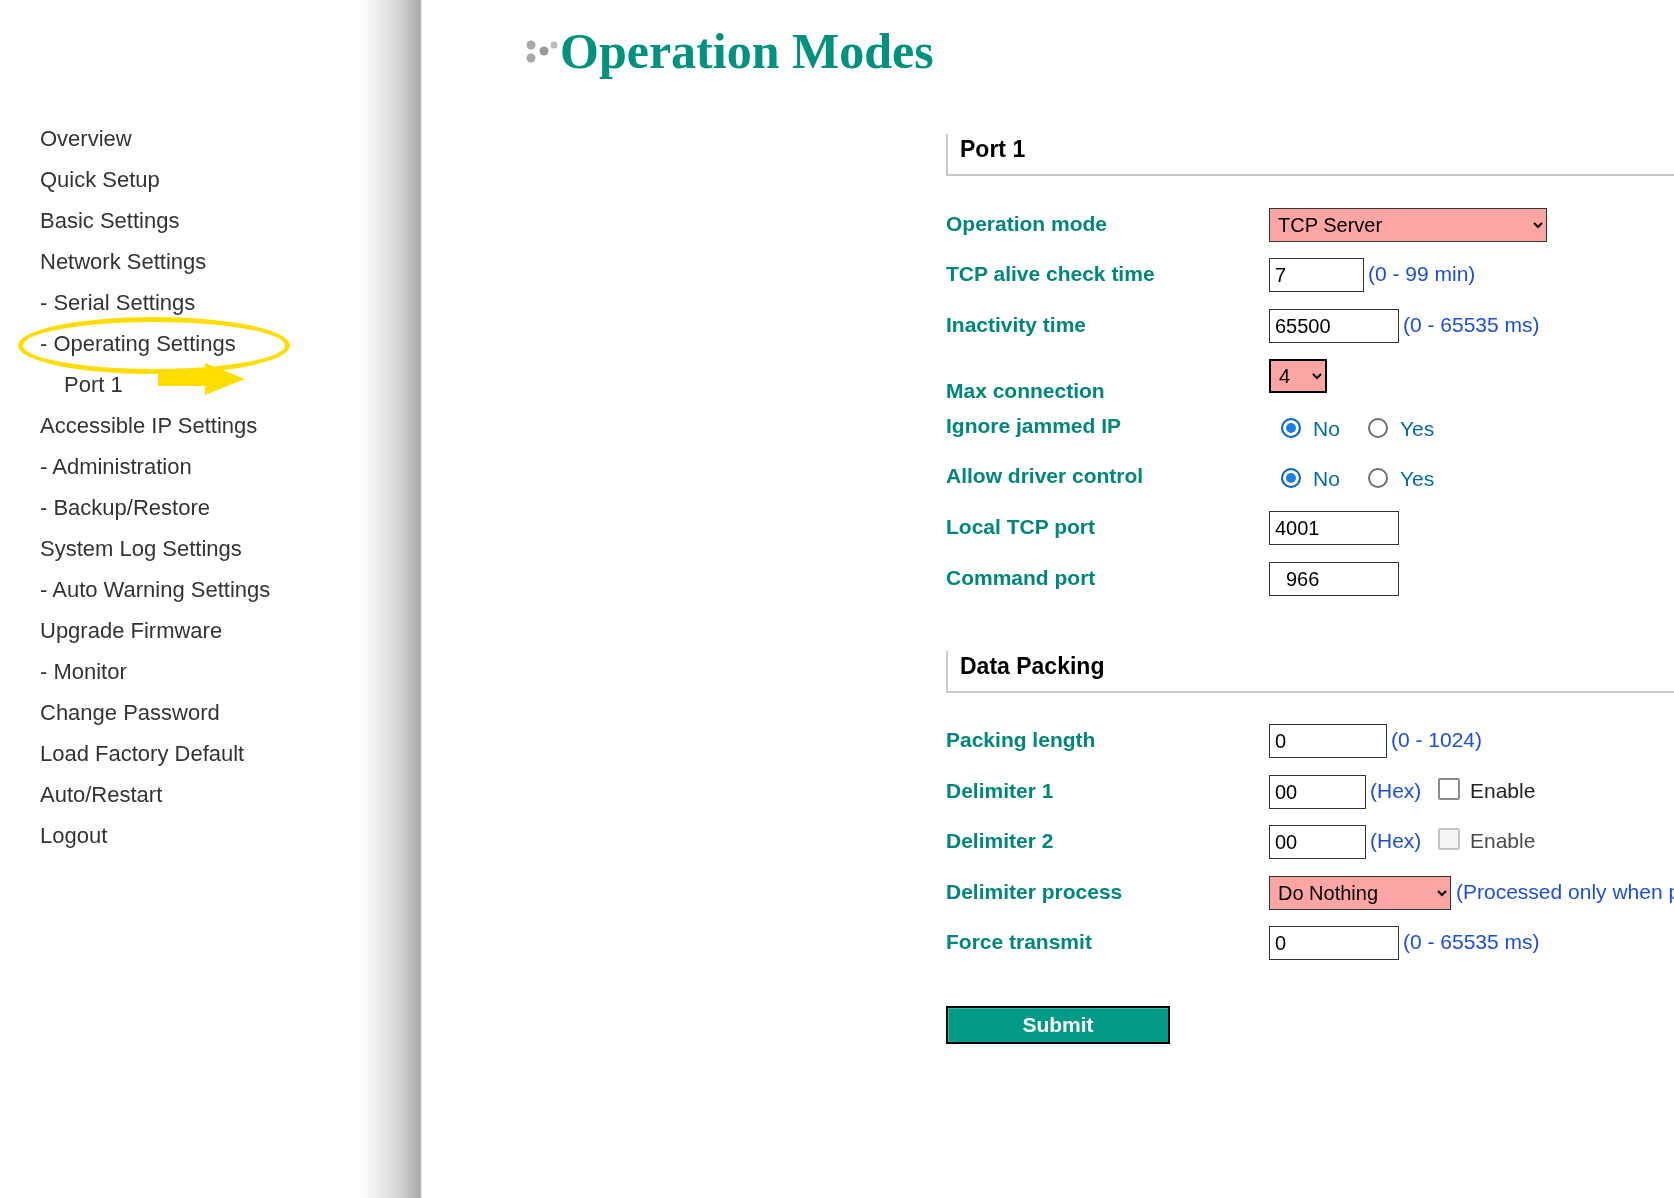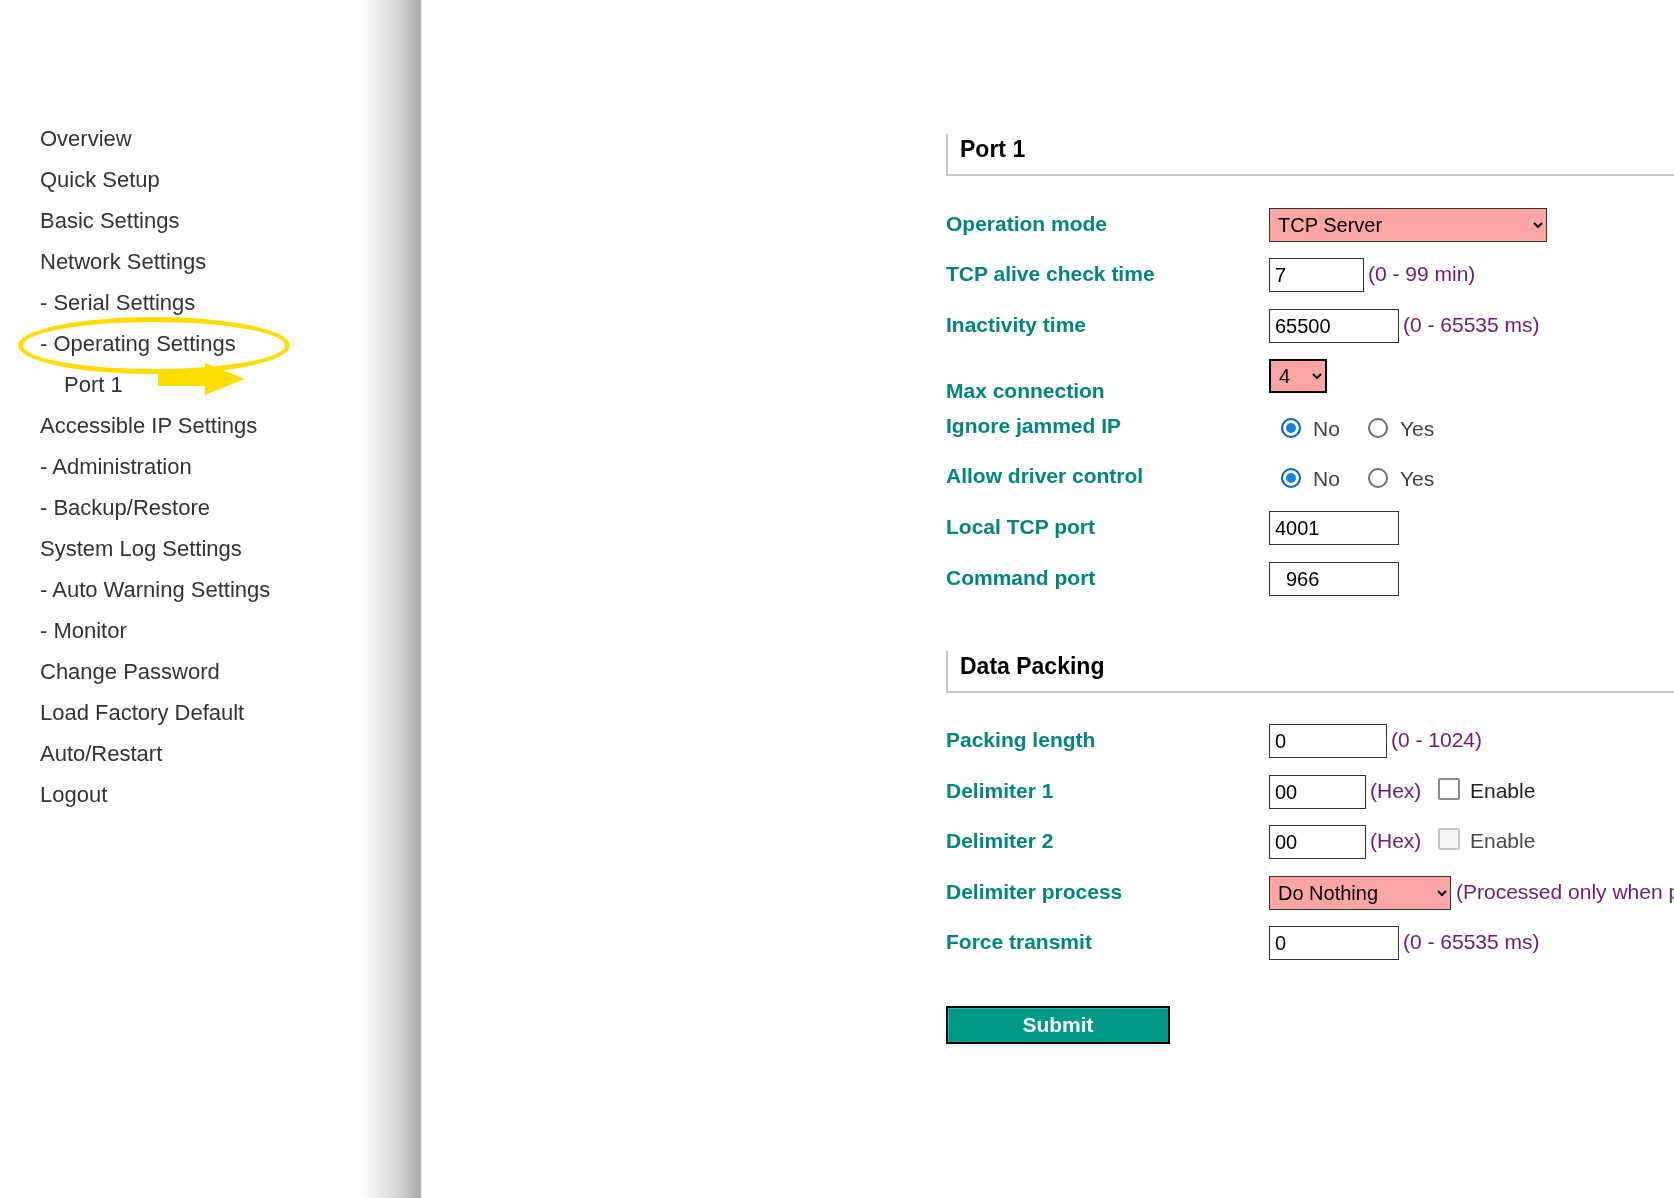--- a/index.html
+++ b/index.html
@@ -116,27 +116,27 @@
   .field-label {
     position: absolute;
     font-size: 21px;
     font-weight: bold;
     color: #00867a;
     white-space: nowrap;
   }
   .hint {
     position: absolute;
     font-size: 21px;
-    color: #701a75;
+    color: #1d4ed8;
     white-space: nowrap;
   }
   .radio-label {
     position: absolute;
     font-size: 21px;
-    color: #404040;
+    color: #0369a1;
   }
   .chk-label {
     position: absolute;
     font-size: 21px;
     color: #222222;
   }
 
   input.txt {
     position: absolute;
     box-sizing: border-box;
@@ -216,36 +216,46 @@
       <div class="nav-item">Basic Settings</div>
       <div class="nav-item">Network Settings</div>
       <div class="nav-item">- Serial Settings</div>
       <div class="nav-item">- Operating Settings</div>
       <div class="nav-item sub">Port 1</div>
       <div class="nav-item">Accessible IP Settings</div>
       <div class="nav-item">- Administration</div>
       <div class="nav-item">- Backup/Restore</div>
       <div class="nav-item">System Log Settings</div>
       <div class="nav-item">- Auto Warning Settings</div>
+      <div class="nav-item">Upgrade Firmware</div>
       <div class="nav-item">- Monitor</div>
       <div class="nav-item">Change Password</div>
       <div class="nav-item">Load Factory Default</div>
       <div class="nav-item">Auto/Restart</div>
       <div class="nav-item">Logout</div>
     </div>
 
     <div id="ellipse"></div>
     <svg id="arrow" viewBox="0 0 95 34">
       <polygon points="95,17 55,1 55,10 8,10 8,24 55,24 55,33" fill="#ffdd00"></polygon>
     </svg>
   </div>
   <div id="sidebar-shadow"></div>
 
   <div id="content">
 
+    <div id="page-title-row">
+      <svg id="title-dots" viewBox="0 0 34 40">
+        <circle cx="7" cy="14" r="4.5" fill="#a8a8a8"></circle>
+        <circle cx="7" cy="27" r="4.5" fill="#a8a8a8"></circle>
+        <circle cx="20" cy="20" r="4.5" fill="#9a9a9a"></circle>
+        <circle cx="30" cy="14" r="3.5" fill="#bdbdbd"></circle>
+      </svg>
+      <div id="page-title">Operation Modes</div>
+    </div>
 
     <div class="section-head" style="top:134px;">
       <span>Port 1</span>
     </div>
 
     <div class="field-label" style="left:524px; top:212px;">Operation mode</div>
     <select class="sel" style="left:847px; top:208px; width:278px;">
       <option selected="">TCP Server</option>
     </select>
 

